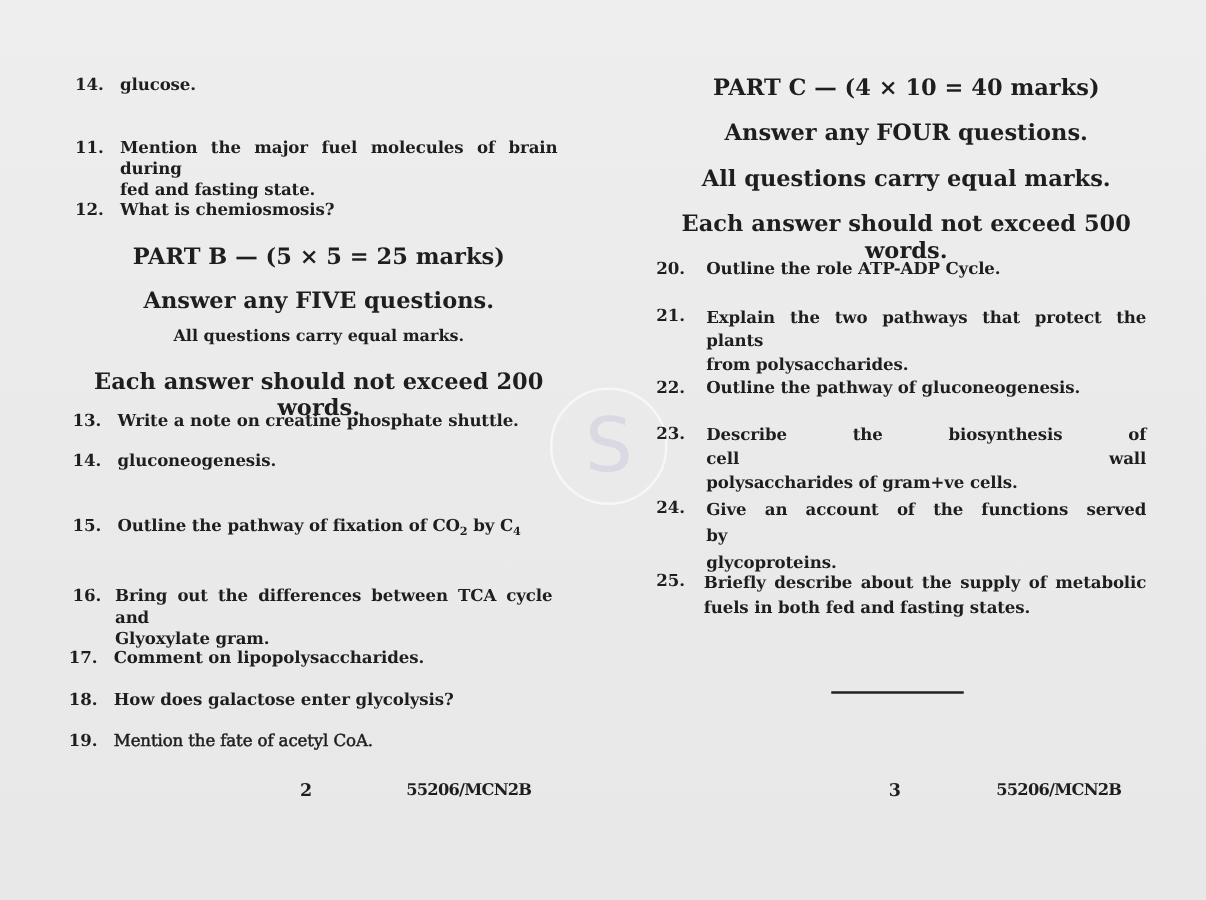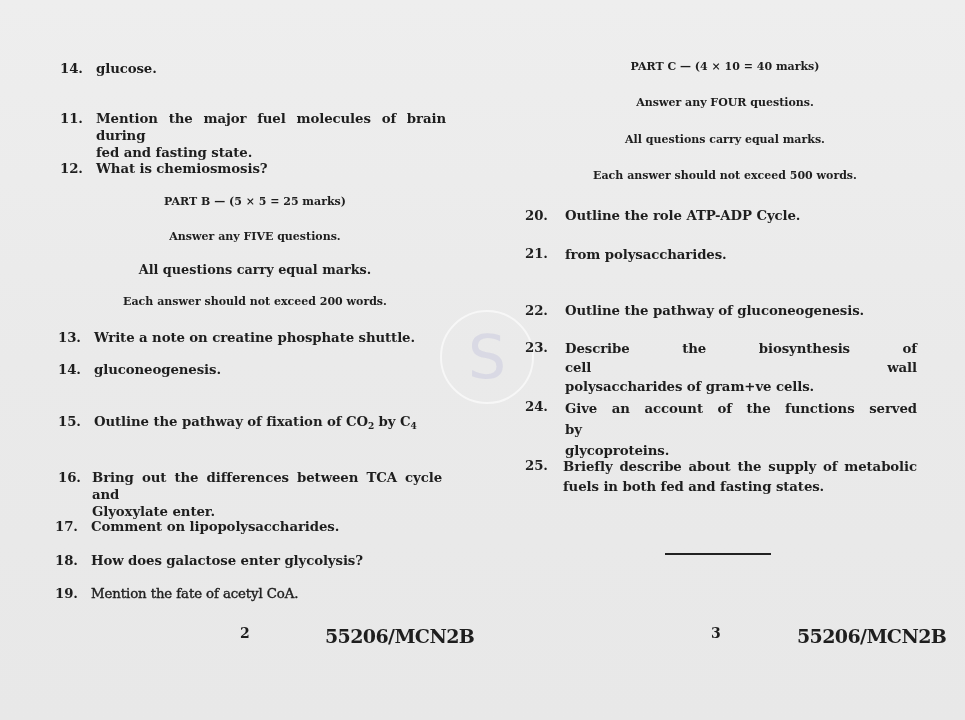--- a/index.html
+++ b/index.html
@@ -13,24 +13,24 @@
   .page-bg {
     position: absolute; inset: 0;
     background: linear-gradient(180deg, #eeeeee 0%, #eaeaea 50%, #e8e8e8 100%);
   }
   .q {
     position: absolute; font-size: 13.3px; font-weight: bold; line-height: 17px;
     letter-spacing: -0.1px;
   }
   .q .num { position: absolute; left: 0; top: 0; }
   .q .txt { position: absolute; top: 0; text-align: justify; }
-  .center { position: absolute; font-size: 11px; font-weight: bold; text-align: center; }
+  .center { position: absolute; font-size: 18px; font-weight: bold; text-align: center; }
   .justify-last { text-align-last: justify; }
   .footer { position: absolute; font-size: 14px; font-weight: bold; }
-  .footer-code { position: absolute; font-size: 19px; font-weight: bold; letter-spacing: -0.6px; }
+  .footer-code { position: absolute; font-size: 13px; font-weight: bold; letter-spacing: -0.6px; }
   .rule { position: absolute; height: 2px; background: #222; }
   .watermark {
     position: absolute; left: 440px; top: 310px; width: 90px; height: 90px;
     border-radius: 50%; border: 2px solid rgba(255,255,255,0.6);
     display: flex; align-items: center; justify-content: center;
     color: rgba(210,210,225,0.7); font-size: 60px; font-family: "DejaVu Sans", sans-serif;
   }
   sub { font-size: 9px; vertical-align: -3px; line-height: 0; }
 </style>
 </head>
@@ -84,21 +84,21 @@
     <div class="txt" style="left:36px; width:346px;">
       <div style="display:flex; justify-content:space-between;">
         <span><span>Outline the pathway of fixation of CO</span><sub>2</sub><span> by C</span><sub>4</sub></span>
       </div>
     </div>
   </div>
   <div class="q" style="left:58px; top:469px; width:392px;">
     <span class="num">16.</span>
     <div class="txt" style="left:34px; width:350px;">
       <div class="justify-last">Bring out the differences between TCA cycle and</div>
-      <div>Glyoxylate enter.</div>
+      <div>Glyoxylate gram.</div>
     </div>
   </div>
   <div class="q" style="left:55px; top:518px; width:395px;">
     <span class="num">17.</span>
     <div class="txt" style="left:36px; width:350px;">
       <div>Comment on lipopolysaccharides.</div>
     </div>
   </div>
   <div class="q" style="left:55px; top:552px; width:395px;">
     <span class="num">18.</span>
@@ -125,20 +125,21 @@
 
   <div class="q" style="left:525px; top:207px; width:395px;">
     <span class="num">20.</span>
     <div class="txt" style="left:40px; width:352px;">
       <div>Outline the role ATP-ADP Cycle.</div>
     </div>
   </div>
   <div class="q" style="left:525px; top:245px; width:395px;">
     <span class="num">21.</span>
     <div class="txt" style="left:40px; width:352px; line-height:19px;">
+      <div class="justify-last">Explain the two pathways that protect the plants</div>
       <div>from polysaccharides.</div>
     </div>
   </div>
   <div class="q" style="left:525px; top:302px; width:395px;">
     <span class="num">22.</span>
     <div class="txt" style="left:40px; width:352px;">
       <div>Outline the pathway of gluconeogenesis.</div>
     </div>
   </div>
   <div class="q" style="left:525px; top:339px; width:395px;">

